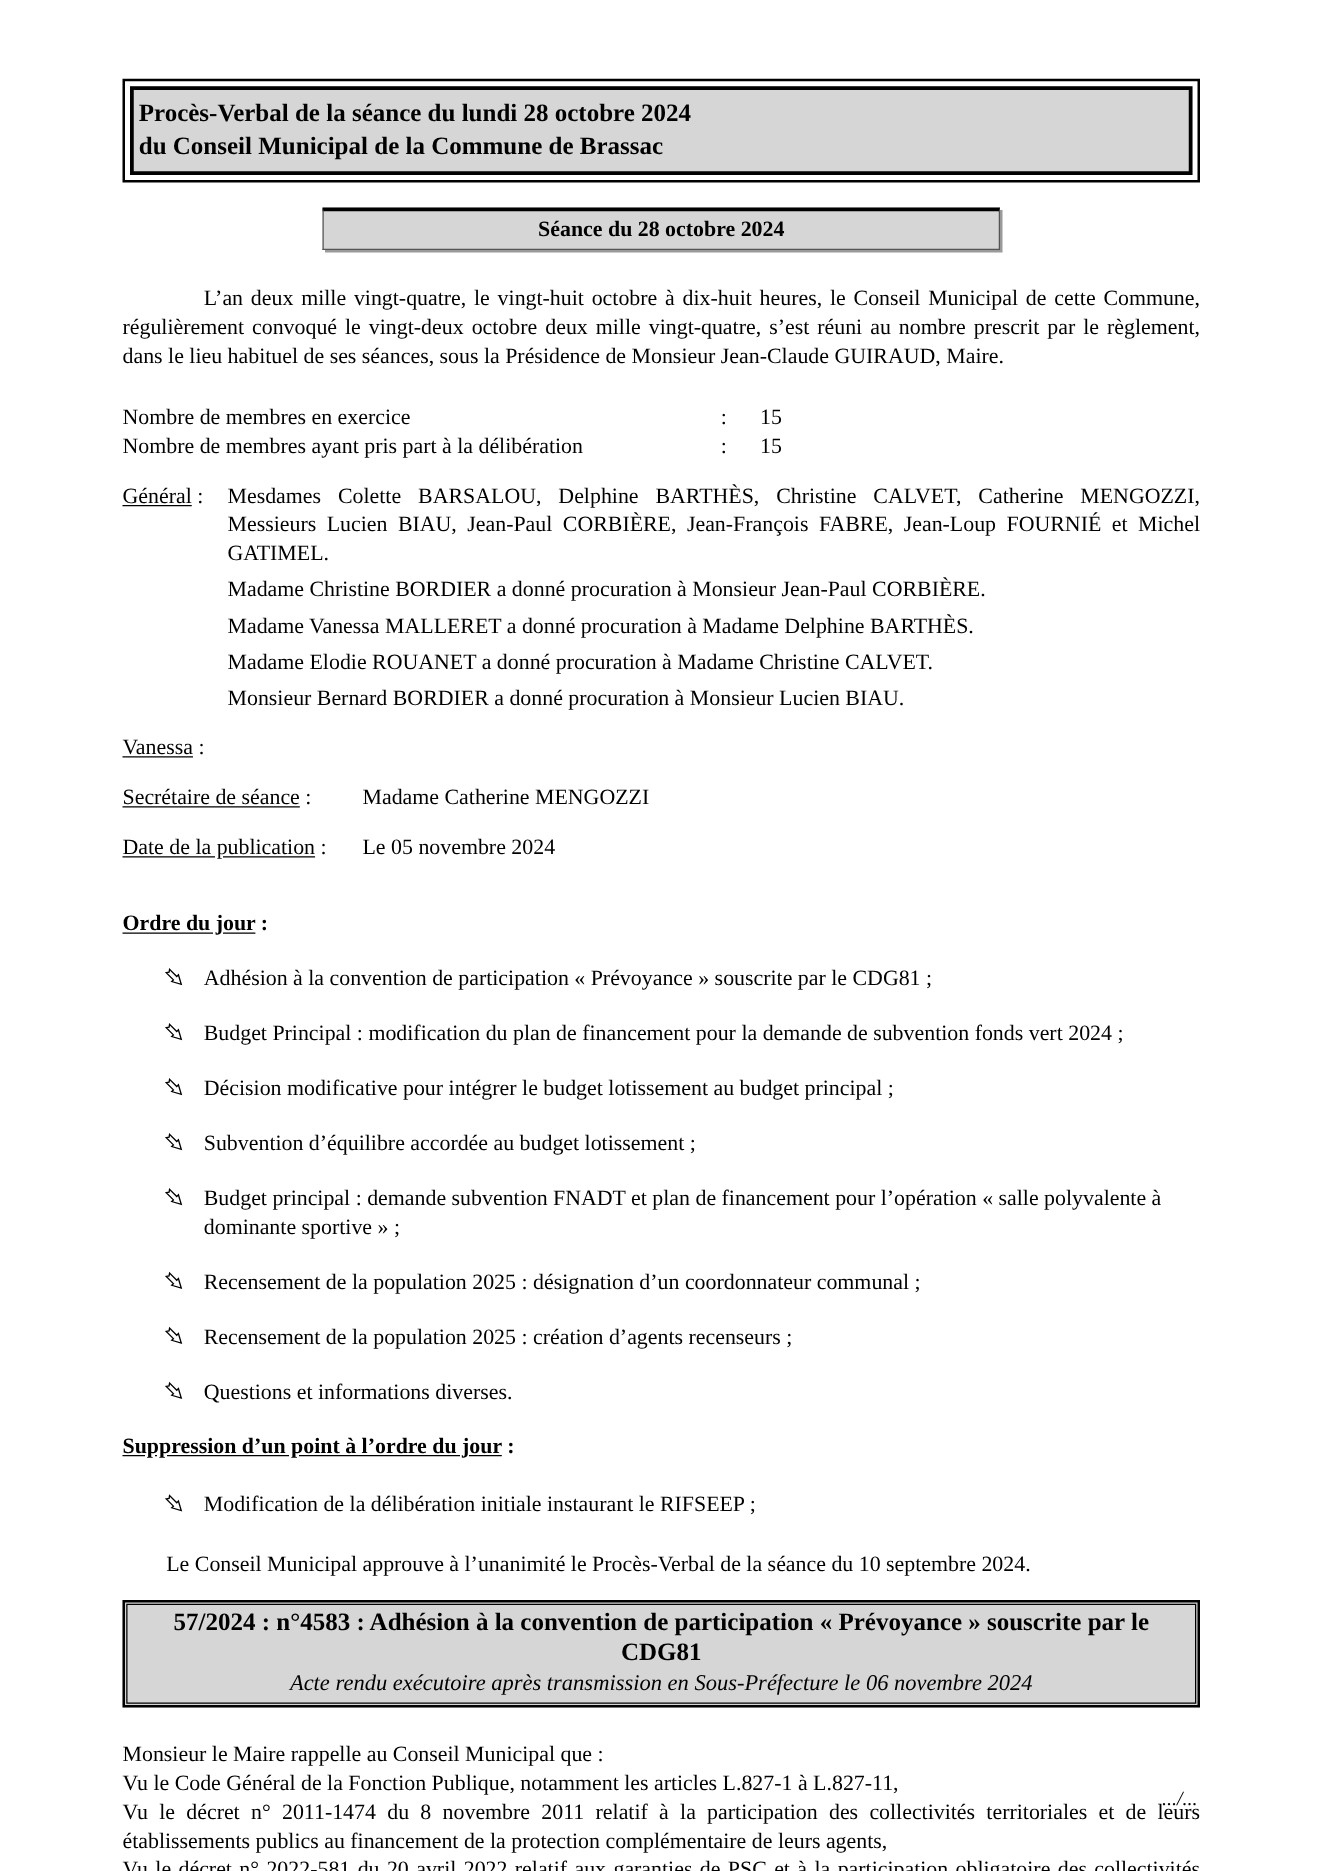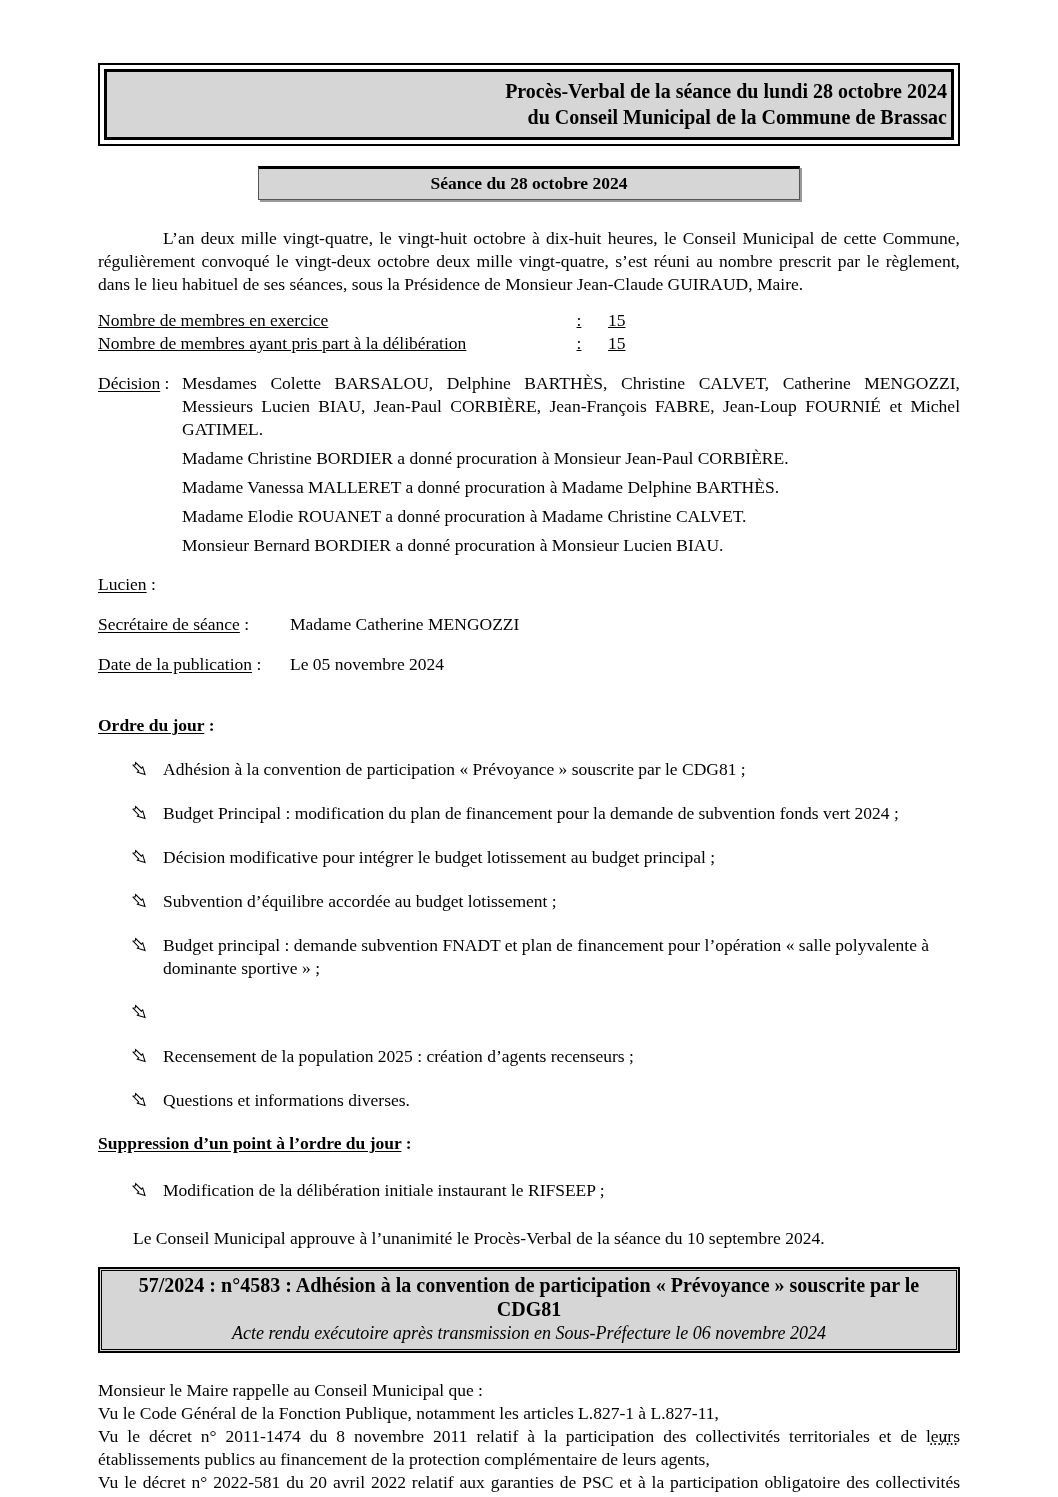--- a/index.html
+++ b/index.html
@@ -8,39 +8,39 @@
     font-family:"Liberation Serif","DejaVu Serif",serif;
     color:#000;font-size:17.5px;line-height:23px;
   }
   .page{padding:63px 98px 0 98px;}
   .u{text-decoration:underline;text-underline-offset:2px;}
   .pre{white-space:pre-wrap;}
 
   
   .title-box-outer{border:2px solid #000;padding:4px;background:#fff;}
   .title-box-inner{
-    border:3px solid #000;background:#d6d6d6;text-align:right;
+    border:3px solid #000;background:#d6d6d6;text-align:left;
     font-weight:bold;font-size:20px;line-height:26px;padding:6px 4px 7px 4px;
   }
 
   
   .session-box{
     width:540px;margin:20px auto 0 auto;background:#d6d6d6;
     border:1px solid #555;border-top:3px solid #000;
     box-shadow:2px 2px 0 #9a9a9a;
     text-align:center;font-weight:bold;font-size:17.5px;
     padding:3px 0 4px 0;
   }
 
   .intro{margin:27px 0 0 0;text-align:justify;text-indent:65px;}
 
   .member-row{display:flex;margin:0;}
   .member-row .m-label{width:452px;flex:none;}
   .member-row .m-sep{width:58px;flex:none;text-align:center;}
-  .members{margin-top:13px;text-decoration:underline;}
+  .members{margin-top:26px;}
 
   .presents{display:flex;margin-top:17px;}
   .presents .p-label{width:84px;flex:none;}
   .presents .p-content{flex:1;}
   .presents .p-main{text-align:justify;margin:0;}
   .presents .proc{margin:6px 0 0 0;}
 
   .kv-row{margin-top:17px;}
   .kv-row .kv-label-wrap{display:inline-block;width:192px;}
   .absents-row{margin-top:16px;}
@@ -92,32 +92,32 @@
       <span class="m-value">15</span>
     </div>
     <div class="member-row">
       <span class="m-label">Nombre de membres ayant pris part à la délibération</span>
       <span class="m-sep">:</span>
       <span class="m-value">15</span>
     </div>
   </div>
 
   <div class="presents">
-    <div class="p-label"><span class="u">Décision</span><span class="pre"> :</span></div>
+    <div class="p-label"><span class="u">Général</span><span class="pre"> :</span></div>
     <div class="p-content">
       <p class="p-main">Mesdames Colette BARSALOU, Delphine BARTHÈS, Christine CALVET, Catherine MENGOZZI, Messieurs Lucien BIAU, Jean-Paul CORBIÈRE, Jean-François FABRE, Jean-Loup FOURNIÉ et Michel GATIMEL.</p>
       <p class="proc">Madame Christine BORDIER a donné procuration à Monsieur Jean-Paul CORBIÈRE.</p>
       <p class="proc">Madame Vanessa MALLERET a donné procuration à Madame Delphine BARTHÈS.</p>
       <p class="proc">Madame Elodie ROUANET a donné procuration à Madame Christine CALVET.</p>
       <p class="proc">Monsieur Bernard BORDIER a donné procuration à Monsieur Lucien BIAU.</p>
     </div>
   </div>
 
   <div class="kv-row absents-row">
-    <span class="u">Lucien</span><span class="pre"> :</span><span></span>
+    <span class="u">Vanessa</span><span class="pre"> :</span><span></span>
   </div>
 
   <div class="kv-row">
     <span class="kv-label-wrap"><span class="u">Secrétaire de séance</span><span class="pre"> :</span></span><span>Madame Catherine MENGOZZI</span>
   </div>
 
   <div class="kv-row">
     <span class="kv-label-wrap"><span class="u">Date de la publication</span><span class="pre"> :</span></span><span>Le 05 novembre 2024</span>
   </div>
 
@@ -153,20 +153,21 @@
     <div class="agenda-item">
       <svg class="bullet" viewBox="0 0 12 12">
           <path d="M1.5,3.5 L3.2,3.2 L3.5,1.5 L7.8,5.8 L8.8,4.8 L10.5,10.5 L4.8,8.8 L5.8,7.8 Z" fill="#fff" stroke="#000" stroke-width="0.8"></path>
         </svg>
       <span>Budget principal : demande subvention FNADT et plan de financement pour l’opération « salle polyvalente à dominante sportive » ;</span>
     </div>
     <div class="agenda-item">
       <svg class="bullet" viewBox="0 0 12 12">
           <path d="M1.5,3.5 L3.2,3.2 L3.5,1.5 L7.8,5.8 L8.8,4.8 L10.5,10.5 L4.8,8.8 L5.8,7.8 Z" fill="#fff" stroke="#000" stroke-width="0.8"></path>
         </svg>
+      <span>Recensement de la population 2025 : désignation d’un coordonnateur communal ;</span>
     </div>
     <div class="agenda-item">
       <svg class="bullet" viewBox="0 0 12 12">
           <path d="M1.5,3.5 L3.2,3.2 L3.5,1.5 L7.8,5.8 L8.8,4.8 L10.5,10.5 L4.8,8.8 L5.8,7.8 Z" fill="#fff" stroke="#000" stroke-width="0.8"></path>
         </svg>
       <span>Recensement de la population 2025 : création d’agents recenseurs ;</span>
     </div>
     <div class="agenda-item">
       <svg class="bullet" viewBox="0 0 12 12">
           <path d="M1.5,3.5 L3.2,3.2 L3.5,1.5 L7.8,5.8 L8.8,4.8 L10.5,10.5 L4.8,8.8 L5.8,7.8 Z" fill="#fff" stroke="#000" stroke-width="0.8"></path>

